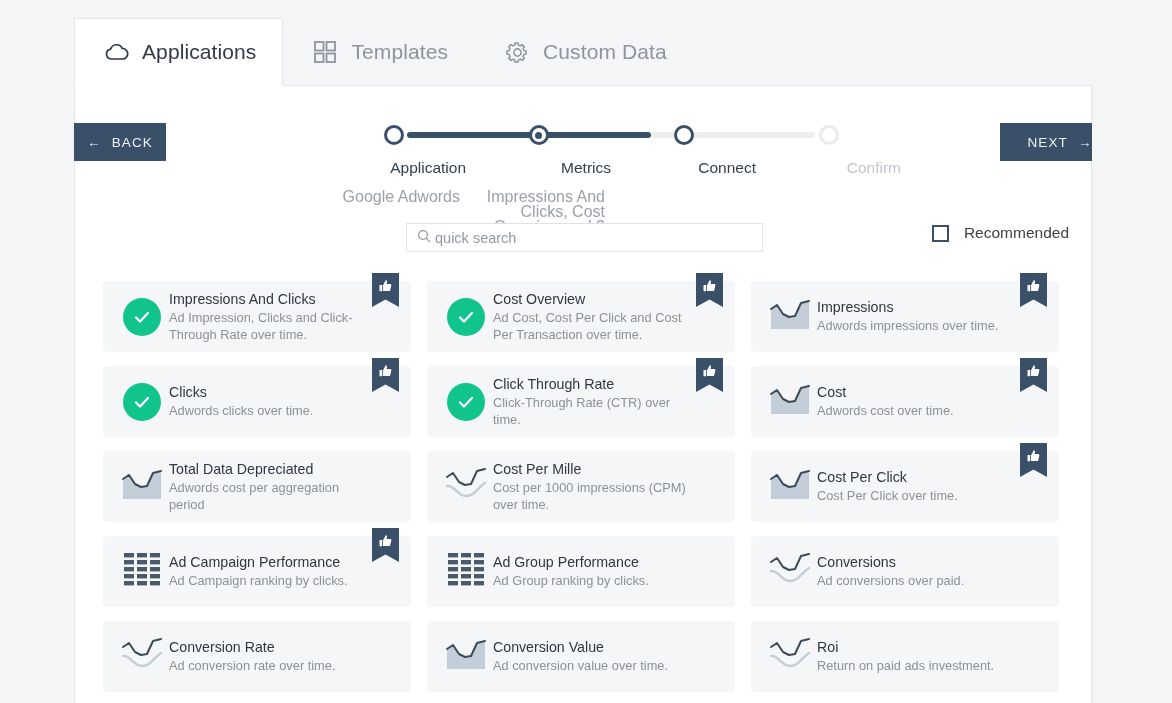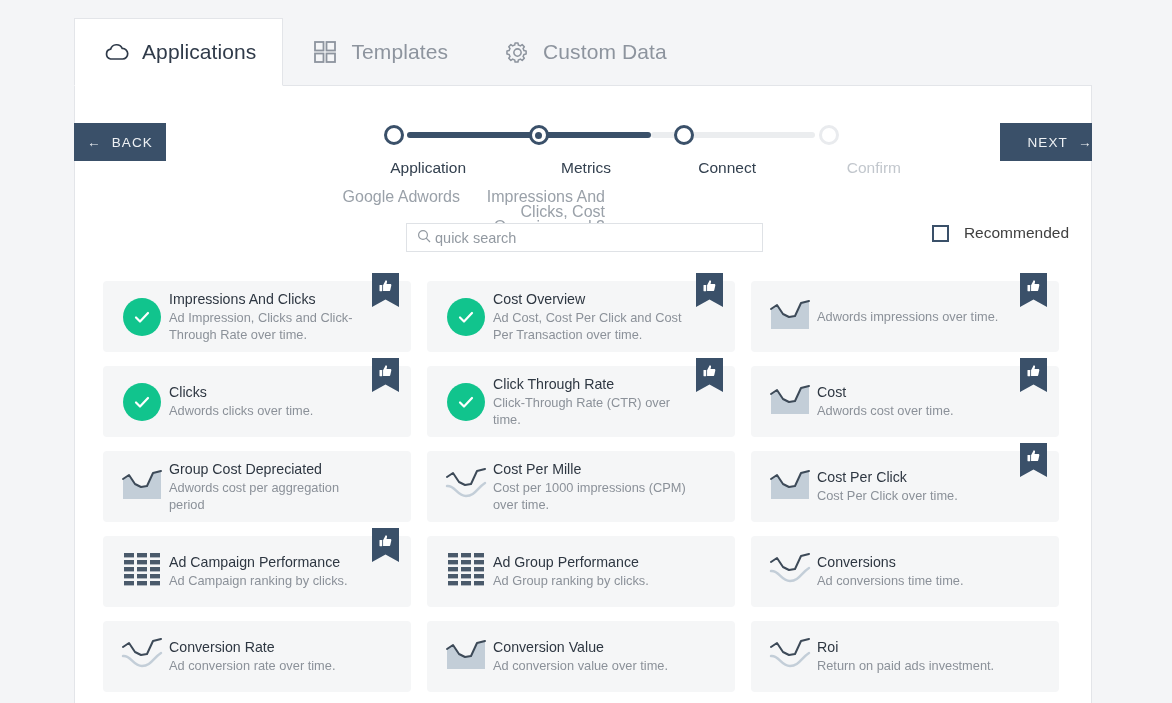--- a/index.html
+++ b/index.html
@@ -272,20 +272,21 @@
   </div>
   <div class="card">
     <div class="icon">
           <span>
       <svg width="42" height="34" viewBox="0 0 42 34">
         <path d="M2,11 L8,7 L14,16 L20,19 L26,18 L32,5 L40,3 L40,31 L2,31 Z" fill="#c3ced8"></path>
         <polyline points="2,11 8,7 14,16 20,19 26,18 32,5 40,3" fill="none" stroke="#3d4a58" stroke-width="2" stroke-linejoin="round" stroke-linecap="round"></polyline>
       </svg></span>
         </div>
     <div class="txt">
+      <div class="ttl">Impressions</div>
       <div class="dsc">Adwords impressions over time.</div>
     </div>
     <div class="badge">
           <svg width="15" height="15" viewBox="0 0 16 16">
     <path d="M5.4,6.6 L8.2,1.3 C9.4,1.3 9.9,2.2 9.6,3.3 L9.1,5.4 L13,5.4
       C13.9,5.4 14.4,6.1 14.2,6.9 L13.1,11.6 C12.9,12.4 12.3,12.9 11.5,12.9 L5.4,12.9 Z" fill="#ffffff"></path>
     <rect x="1.6" y="6.4" width="2.9" height="6.6" rx="0.5" fill="#ffffff"></rect>
   </svg>
         </div>
   </div>
@@ -351,21 +352,21 @@
   </div>
   <div class="card">
     <div class="icon">
           <span>
       <svg width="42" height="34" viewBox="0 0 42 34">
         <path d="M2,11 L8,7 L14,16 L20,19 L26,18 L32,5 L40,3 L40,31 L2,31 Z" fill="#c3ced8"></path>
         <polyline points="2,11 8,7 14,16 20,19 26,18 32,5 40,3" fill="none" stroke="#3d4a58" stroke-width="2" stroke-linejoin="round" stroke-linecap="round"></polyline>
       </svg></span>
         </div>
     <div class="txt">
-      <div class="ttl">Group Cost Depreciated</div>
+      <div class="ttl">Total Data Depreciated</div>
       <div class="dsc">Adwords cost per aggregation period</div>
     </div>
 
   </div>
   <div class="card">
     <div class="icon">
           <span>
       <svg width="42" height="34" viewBox="0 0 42 34">
         <polyline points="2,9 8,5 14,14 20,17 26,16 32,3 40,1" fill="none" stroke="#3d4a58" stroke-width="2" stroke-linejoin="round" stroke-linecap="round"></polyline>
         <path d="M2,18 C10,17 12,28 21,28 C30,28 32,20 40,15" fill="none" stroke="#c3ced8" stroke-width="2.4" stroke-linecap="round"></path>
@@ -460,21 +461,21 @@
   <div class="card">
     <div class="icon">
           <span>
       <svg width="42" height="34" viewBox="0 0 42 34">
         <polyline points="2,9 8,5 14,14 20,17 26,16 32,3 40,1" fill="none" stroke="#3d4a58" stroke-width="2" stroke-linejoin="round" stroke-linecap="round"></polyline>
         <path d="M2,18 C10,17 12,28 21,28 C30,28 32,20 40,15" fill="none" stroke="#c3ced8" stroke-width="2.4" stroke-linecap="round"></path>
       </svg></span>
         </div>
     <div class="txt">
       <div class="ttl">Conversions</div>
-      <div class="dsc">Ad conversions time time.</div>
+      <div class="dsc">Ad conversions over paid.</div>
     </div>
 
   </div>
   <div class="card">
     <div class="icon">
           <span>
       <svg width="42" height="34" viewBox="0 0 42 34">
         <polyline points="2,9 8,5 14,14 20,17 26,16 32,3 40,1" fill="none" stroke="#3d4a58" stroke-width="2" stroke-linejoin="round" stroke-linecap="round"></polyline>
         <path d="M2,18 C10,17 12,28 21,28 C30,28 32,20 40,15" fill="none" stroke="#c3ced8" stroke-width="2.4" stroke-linecap="round"></path>
       </svg></span>

